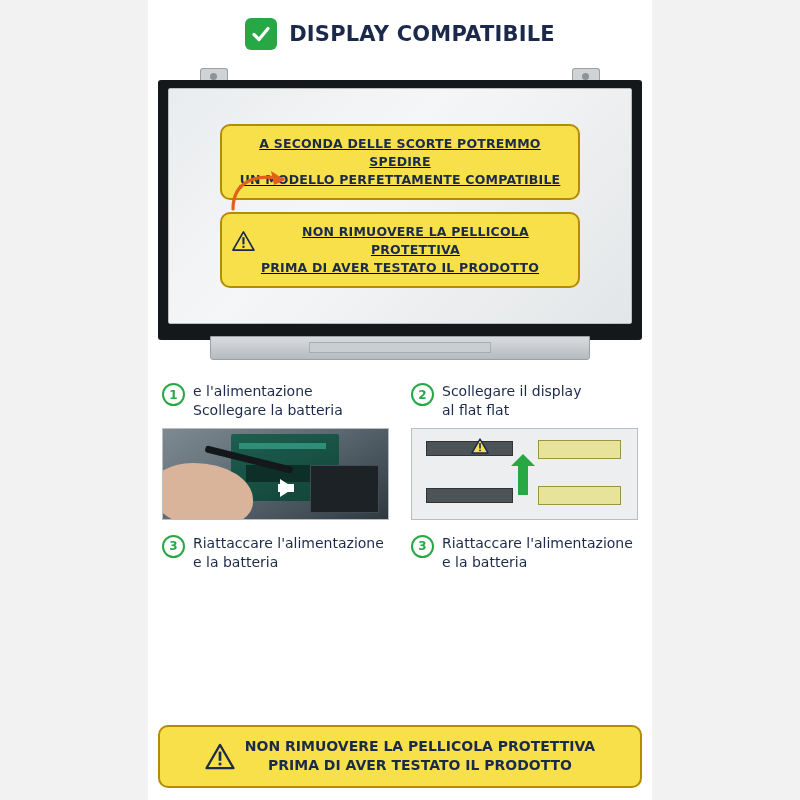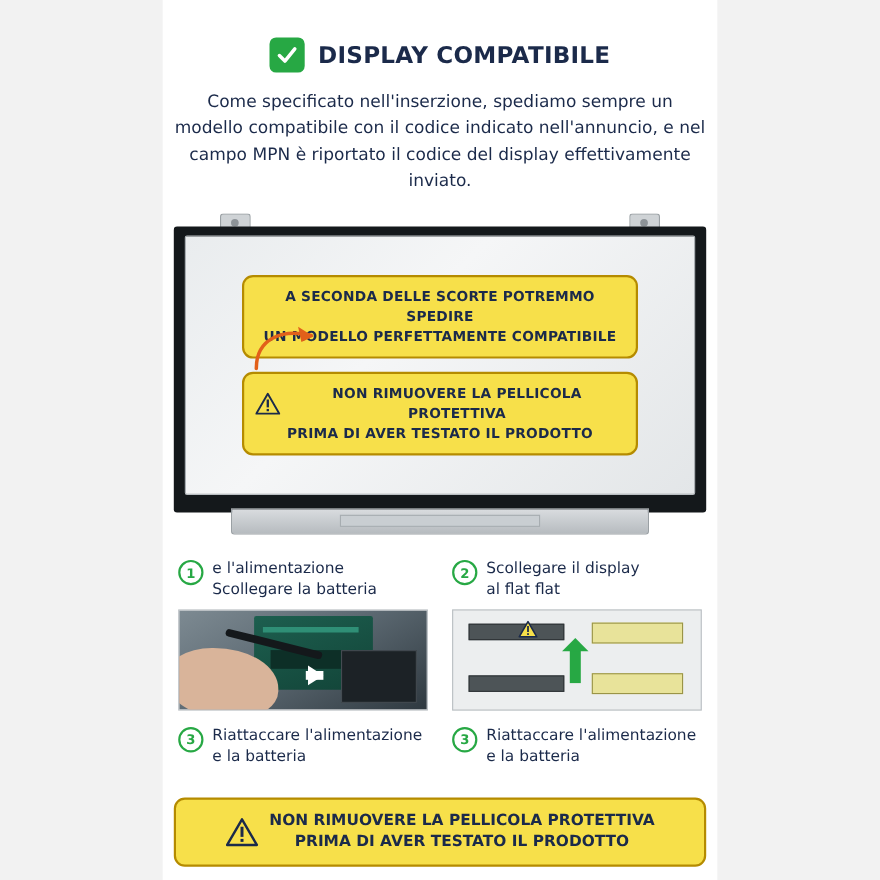--- a/index.html
+++ b/index.html
@@ -39,21 +39,21 @@
     background: #ffffff;
     box-sizing: border-box;
   }
 
   
   .header-row {
     display: flex;
     align-items: center;
     justify-content: center;
     gap: 12px;
-    padding-top: 34px;
+    padding-top: 18px;
   }
   .check-badge {
     width: 32px;
     height: 32px;
     border-radius: 6px;
     background: #27a844;
     display: flex;
     align-items: center;
     justify-content: center;
     flex: 0 0 auto;
@@ -119,20 +119,21 @@
     background: linear-gradient(135deg,#e9ecee 0%, #f5f6f7 40%, #e3e6e8 100%);
     border: 1px solid #b9bec2;
     box-sizing: border-box;
     position: relative;
     display: flex;
     flex-direction: column;
     align-items: center;
     justify-content: center;
     gap: 12px;
     border-radius: 2px;
+    text-decoration: underline;
   }
   .lcd-foot {
     position: absolute;
     left: 52px;
     right: 52px;
     top: 268px;
     height: 22px;
     background: linear-gradient(180deg,#d9dcdf 0%, #b6bbbf 100%);
     border: 1px solid #9aa0a4;
     border-radius: 0 0 3px 3px;
@@ -392,21 +393,20 @@
 
     <div class="header-row">
       <span class="check-badge">
         <svg width="22" height="22" viewBox="0 0 22 22">
           <path d="M4 11.5 L9 16.5 L18 5.5" fill="none" stroke="#ffffff" stroke-width="3.2" stroke-linecap="round" stroke-linejoin="round"></path>
         </svg>
       </span>
       <span class="header-title">DISPLAY COMPATIBILE</span>
     </div>
 
-    <div class="header-desc">Come specificato nell'inserzione, spediamo sempre un modello compatibile con il codice indicato nell'annuncio, e nel campo MPN è riportato il codice del display effettivamente inviato.</div>
 
     <div class="lcd-wrap">
       <div class="lcd-bracket l"></div>
       <div class="lcd-bracket r"></div>
 
       <div class="lcd-frame">
         <div class="lcd-screen">
 
           <svg class="arrow-curve" width="70" height="46" viewBox="0 0 70 46">
             <path d="M6 42 C6 14, 30 6, 56 12" fill="none" stroke="#e2601a" stroke-width="3.2" stroke-linecap="round"></path>

